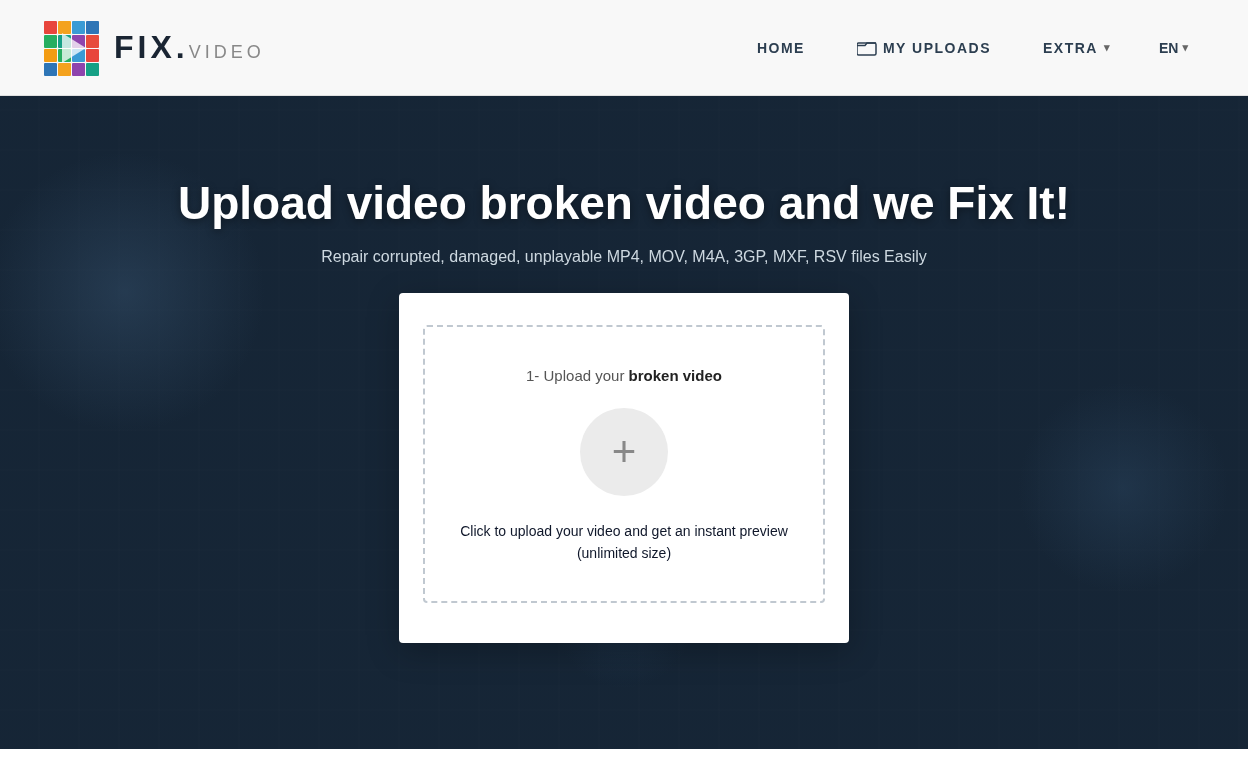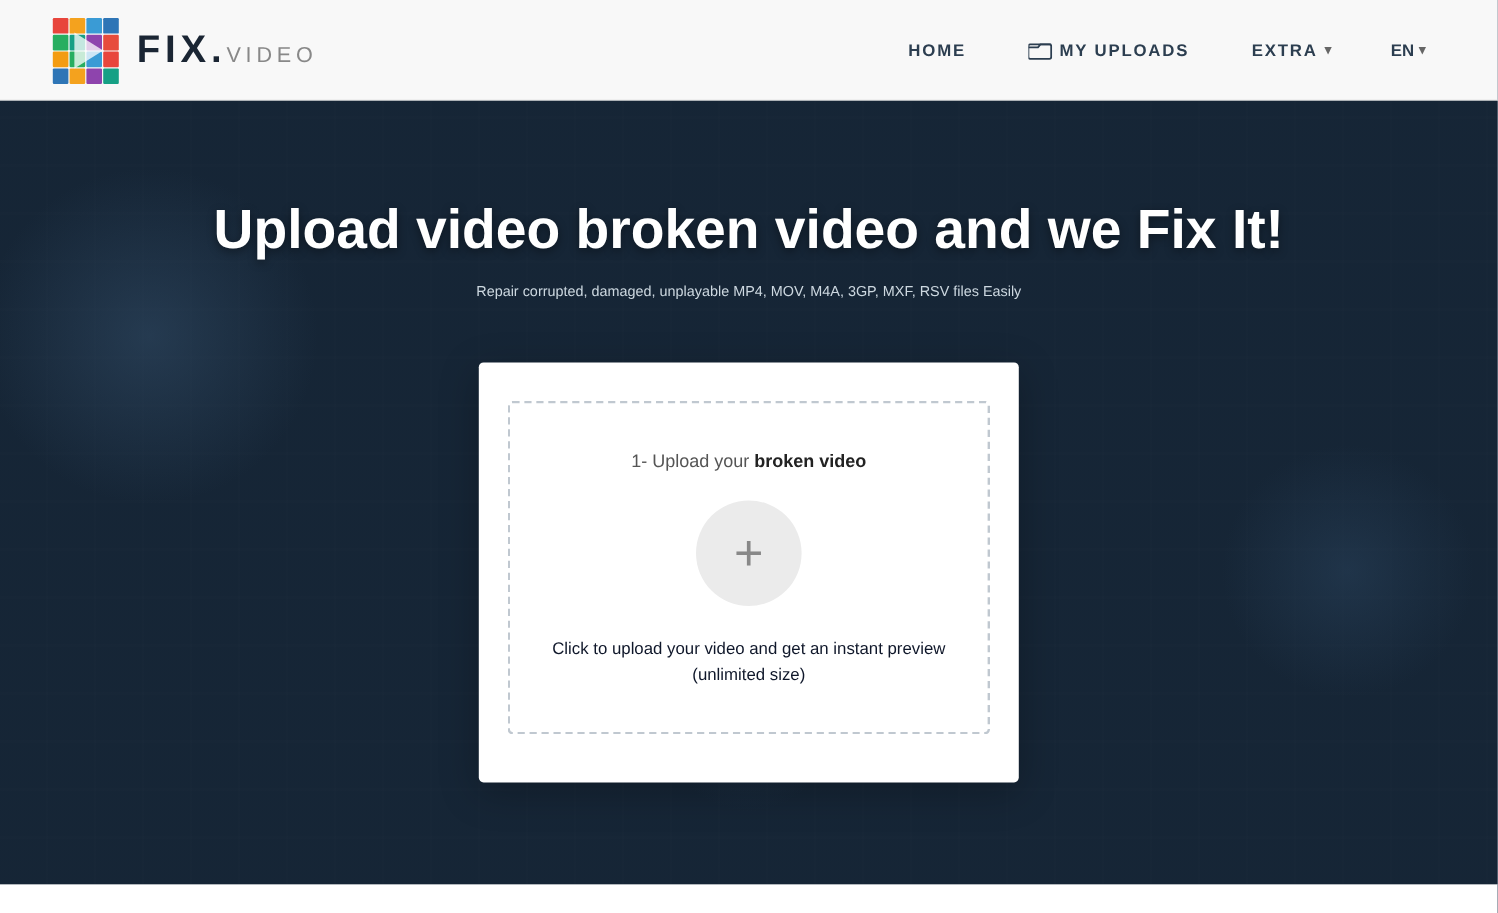--- a/index.html
+++ b/index.html
@@ -1,21 +1,21 @@
 <!DOCTYPE html>
 <html><head>
   <meta charset="utf-8">
   <style>
     * { margin: 0; padding: 0; box-sizing: border-box; }
     body { font-family: 'Segoe UI', Arial, sans-serif; overflow-x: hidden; }
 
     
     .header {
       background: #f8f8f8;
-      height: 84px;
+      height: 96px;
       display: flex;
       align-items: center;
       justify-content: space-between;
       padding: 0 40px;
       border-bottom: 1px solid #e0e0e0;
     }
     .logo-area {
       display: flex;
       align-items: center;
       gap: 12px;
@@ -116,24 +116,24 @@
       color: #fff;
     }
     .hero-title {
       font-size: 46px;
       font-weight: 700;
       color: #ffffff;
       margin-bottom: 18px;
       text-shadow: 0 2px 8px rgba(0,0,0,0.4);
     }
     .hero-subtitle {
-      font-size: 12px;
+      font-size: 16px;
       color: #cdd8e0;
       font-weight: 300;
-      margin-bottom: 52px;
+      margin-bottom: 27px;
     }
 
     
     .upload-card {
       position: relative;
       z-index: 2;
       background: #ffffff;
       border-radius: 4px;
       width: 450px;
       padding: 32px 24px 40px;

